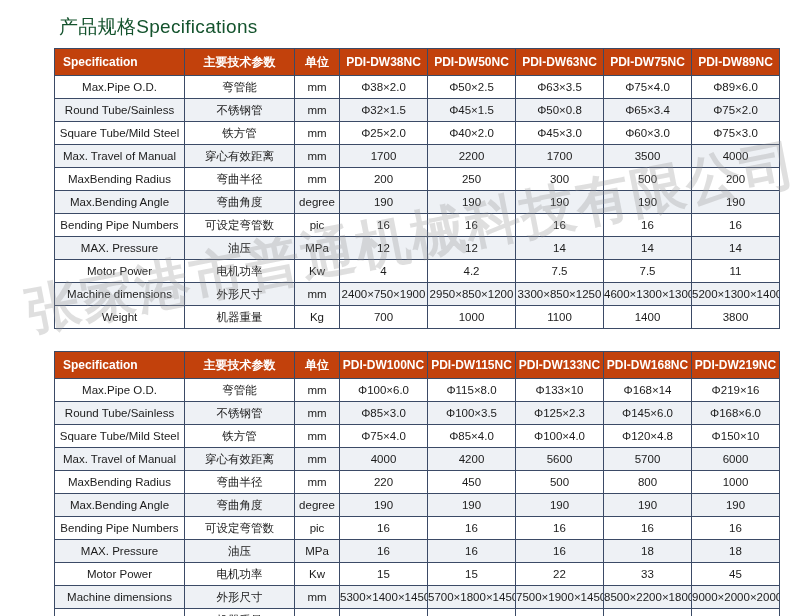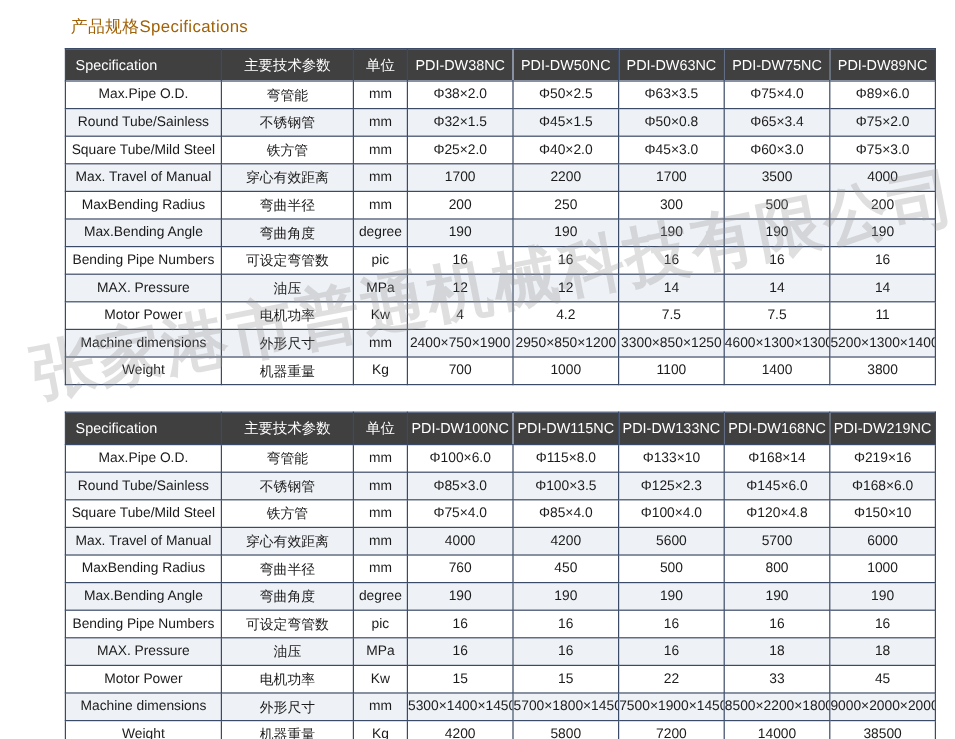--- a/index.html
+++ b/index.html
@@ -31,22 +31,22 @@
     z-index: 5;
     color: rgba(150,150,150,0.30);
     font-size: 54px;
     font-weight: bold;
     letter-spacing: 2px;
     transform: rotate(-11deg);
     white-space: nowrap;
     font-family: "DejaVu Sans", sans-serif;
   }
   .title {
-    font-size: 14px;
-    color: #a16207;
+    font-size: 19px;
+    color: #14532d;
     margin: 0 0 8px 5px;
     font-weight: normal;
     letter-spacing: 0.3px;
   }
   table.spec {
     border-collapse: collapse;
     width: 725px;
     table-layout: fixed;
     background: #ffffff;
     position: relative;
@@ -60,23 +60,23 @@
     padding: 0;
     height: 22px;
     font-size: 11.5px;
     color: #1b1b1b;
     text-align: center;
     vertical-align: middle;
     overflow: hidden;
     white-space: nowrap;
   }
   table.spec thead th {
-    background: #404040;
+    background: #c2410c;
     color: #ffffff;
-    font-weight: normal;
+    font-weight: bold;
     font-size: 12px;
     height: 26px;
     border-color: #3b4a66;
   }
   table.spec thead th.left {
     text-align: left;
     padding-left: 8px;
   }
   td.c1 {
     text-align: left;
@@ -304,21 +304,21 @@
         <td>4000</td>
         <td>4200</td>
         <td>5600</td>
         <td>5700</td>
         <td>6000</td>
       </tr>
       <tr class="row-plain">
         <td class="c1">MaxBending Radius</td>
         <td>弯曲半径</td>
         <td>mm</td>
-        <td>760</td>
+        <td>220</td>
         <td>450</td>
         <td>500</td>
         <td>800</td>
         <td>1000</td>
       </tr>
       <tr class="row-alt">
         <td class="c1">Max.Bending Angle</td>
         <td>弯曲角度</td>
         <td>degree</td>
         <td>190</td>

